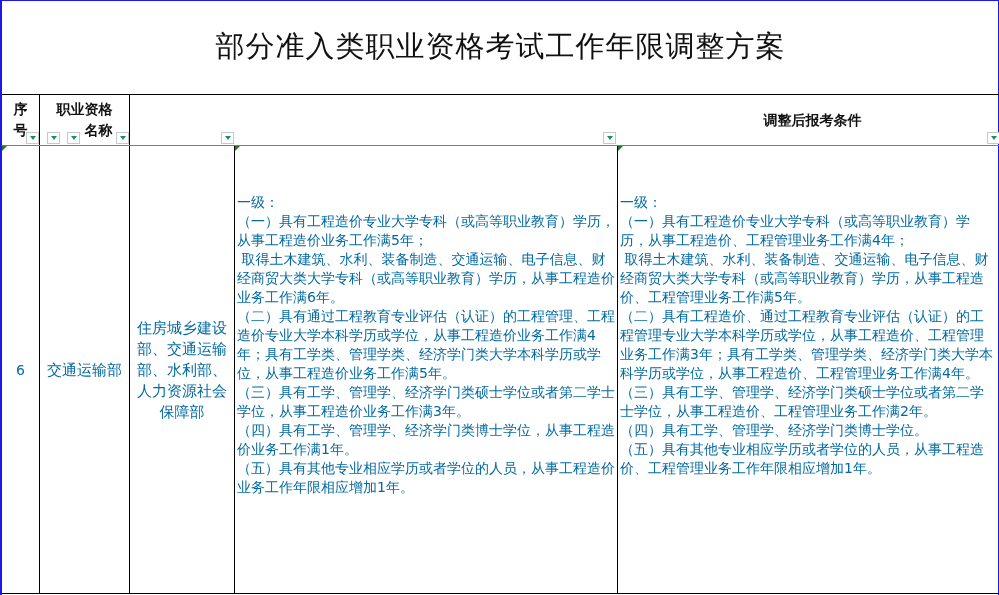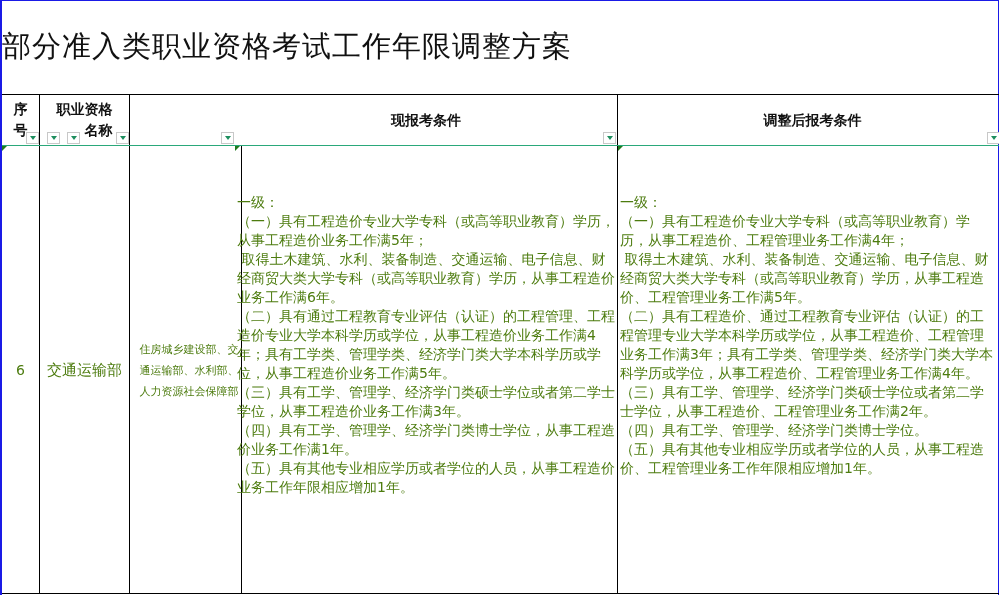--- a/index.html
+++ b/index.html
@@ -1,25 +1,25 @@
 <!DOCTYPE html>
 <html><head>
   <meta charset="utf-8">
   <style>
     html, body { margin:0; padding:0; background:#fff; }
     body { width:999px; height:595px; overflow:hidden; position:relative; font-family:"DejaVu Sans", sans-serif; }
     .sheet { position:absolute; left:0; top:0; width:999px; height:595px; box-sizing:border-box; border-left:2px solid #1a1ae6; border-top:1px solid #1a1ae6; border-right:1px solid #1a1ae6; }
-    .title-row { position:absolute; left:0; top:0; width:997px; height:93px; border-bottom:1px solid #000; display:flex; align-items:center; }
+    .title-row { position:absolute; left:0; top:0; width:997px; height:93px; border-bottom:1px solid #000; display:flex; align-items:center; justify-content:center; }
     .title { font-family:"DejaVu Serif", serif; font-size:29px; color:#111; letter-spacing:1px; margin-top:-2px; }
     .col { position:absolute; box-sizing:border-box; border-right:1px solid #000; }
     .hdr { top:93px; height:52px; display:flex; align-items:center; justify-content:center; text-align:center; font-weight:bold; font-size:14px; line-height:21px; color:#111; }
     .green-line { position:absolute; left:0; top:144px; width:997px; height:1px; background:#2aa87a; }
     .filter-btn { position:absolute; width:13px; height:12px; background:#fff; border:1px solid #c8c8c8; box-sizing:border-box; display:flex; align-items:center; justify-content:center; }
     .filter-btn::after { content:""; width:0; height:0; border-left:3px solid transparent; border-right:3px solid transparent; border-top:4px solid #1e8e5e; }
-    .body-cell { top:145px; height:448px; display:flex; align-items:center; font-size:14px; color:#4d7c0f; }
+    .body-cell { top:145px; height:448px; display:flex; align-items:center; font-size:14px; color:#0369a1; }
     .body-center { justify-content:center; text-align:center; }
     .cond { align-items:flex-start; padding-top:47px; padding-left:2px; line-height:19px; font-size:14px; white-space:pre-wrap; }
     .bottom-line { position:absolute; left:0; top:592px; width:997px; height:1px; background:#000; }
     .corner { position:absolute; width:0; height:0; border-top:5px solid #1e7a1e; border-right:5px solid transparent; }
   </style>
 </head>
 <body>
 
 <div class="sheet">
   <div class="title-row">
@@ -27,44 +27,41 @@
   </div>
 
   <div class="col hdr" style="left:0;width:38px;">
     <span style="white-space:pre-line;">序
 号</span>
   </div>
   <div class="col hdr" style="left:38px;width:90px;text-align:right;">
     <span style="white-space:pre-line;">职业资格
 名称</span>
   </div>
-  <div class="col hdr" style="left:233px;width:383px;">
-    <span>现报考条件</span>
-  </div>
   <div class="col hdr" style="left:620px;width:381px;border-right:none;">
     <span>调整后报考条件</span>
   </div>
 
   <div class="filter-btn" style="left:24px;top:131px;"></div>
   <div class="filter-btn" style="left:45px;top:131px;"></div>
   <div class="filter-btn" style="left:65px;top:131px;"></div>
   <div class="filter-btn" style="left:114px;top:131px;"></div>
   <div class="filter-btn" style="left:219px;top:131px;"></div>
   <div class="filter-btn" style="left:601px;top:131px;"></div>
   <div class="filter-btn" style="left:985px;top:131px;"></div>
 
   <div class="green-line"></div>
 
   <div class="col body-cell body-center" style="left:0;width:38px;">
     <span>6</span>
   </div>
   <div class="col body-cell body-center" style="left:38px;width:90px;font-size:15px;">
     <span>交通运输部</span>
   </div>
-  <div class="col body-cell body-center" style="left:128px;width:105px;padding:0 2px;font-size:11px;line-height:21px;margin-left:7px;">
+  <div class="col body-cell body-center" style="left:128px;width:105px;padding:0 2px;font-size:15px;line-height:21px;">
     <span>住房城乡建设部、交通运输部、水利部、人力资源社会保障部</span>
   </div>
   <div class="col body-cell cond" style="left:233px;width:383px;padding-right:2px;">
     <span>一级：
 （一）具有工程造价专业大学专科（或高等职业教育）学历，从事工程造价业务工作满5年；
  取得土木建筑、水利、装备制造、交通运输、电子信息、财经商贸大类大学专科（或高等职业教育）学历，从事工程造价业务工作满6年。
 （二）具有通过工程教育专业评估（认证）的工程管理、工程造价专业大学本科学历或学位，从事工程造价业务工作满4年；具有工学类、管理学类、经济学门类大学本科学历或学位，从事工程造价业务工作满5年。
 （三）具有工学、管理学、经济学门类硕士学位或者第二学士学位，从事工程造价业务工作满3年。
 （四）具有工学、管理学、经济学门类博士学位，从事工程造价业务工作满1年。
 （五）具有其他专业相应学历或者学位的人员，从事工程造价业务工作年限相应增加1年。</span>

